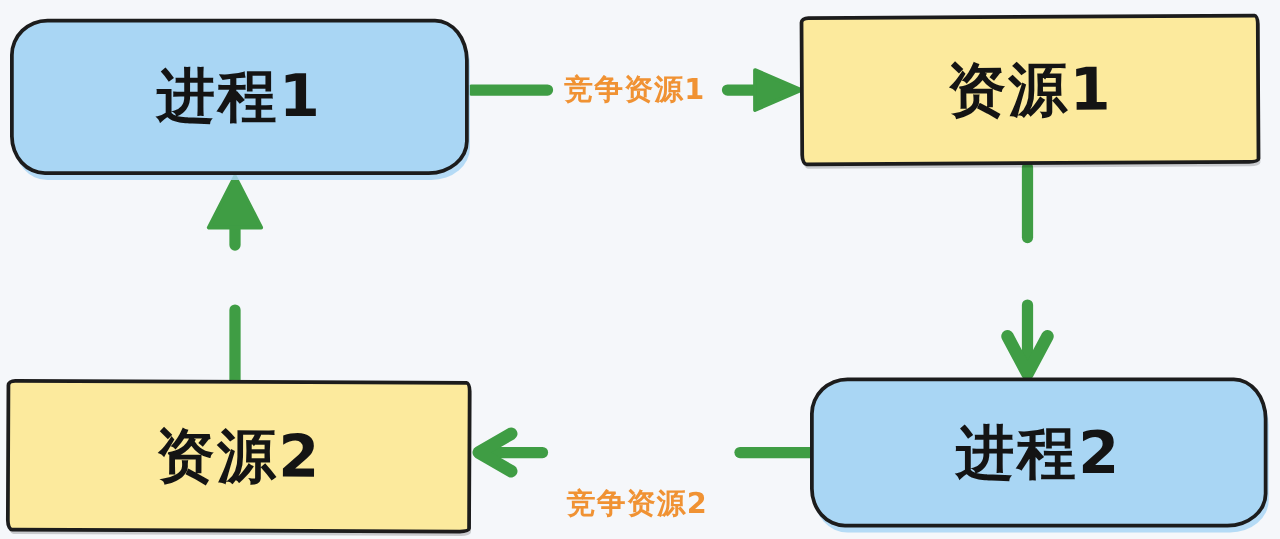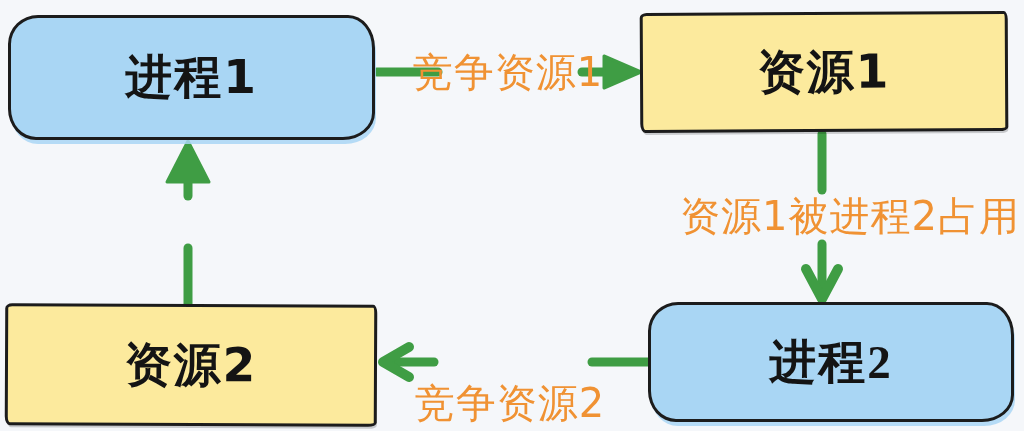--- a/index.html
+++ b/index.html
@@ -59,26 +59,26 @@
     box-shadow:2px 5px 0 -1px rgba(169,214,244,.85);
   }
   .node.resource{
     background:var(--resource-fill);
     border-radius:7px 4px 9px 5px / 5px 8px 4px 9px;
     box-shadow:1px 3px 0 -1px rgba(0,0,0,.18);
   }
   #n-process1{left:8px;top:15px;width:367px;height:125px;}
   #n-resource1{left:640px;top:12px;width:368px;height:120px;transform:rotate(-.3deg);}
   #n-resource2{left:5px;top:304px;width:372px;height:122px;transform:rotate(.25deg);}
-  #n-process2{left:648px;top:302px;width:366px;height:120px;font-family:Liberation Serif, serif;}
+  #n-process2{left:648px;top:302px;width:366px;height:120px;}
   .edge-label{
     position:absolute;
     transform:translate(-50%,-50%);
     color:var(--label-orange);
-    font-size:40px;font-weight:normal;
+    font-size:23px;font-weight:bold;
     letter-spacing:1px;
     white-space:nowrap;
   }
   #el-0{left:508px;top:72px;}
   #el-1{left:850px;top:216px;}
   #el-2{left:510px;top:362px;margin-top:41px;}
   #el-3{left:193px;top:218px;}
 </style>
 </head>
 <body>
@@ -118,16 +118,15 @@
 
   <div class="node resource" id="n-resource2">
     <span class="node-label">资源2</span>
   </div>
 
   <div class="node process" id="n-process2">
     <span class="node-label">进程2</span>
   </div>
 
   <div class="edge-label" id="el-0">竞争资源1</div>
-  <div class="edge-label" id="el-1">资源1被进程2占用</div>
   <div class="edge-label" id="el-2">竞争资源2</div>
 
 </div>
 
 </body></html>

